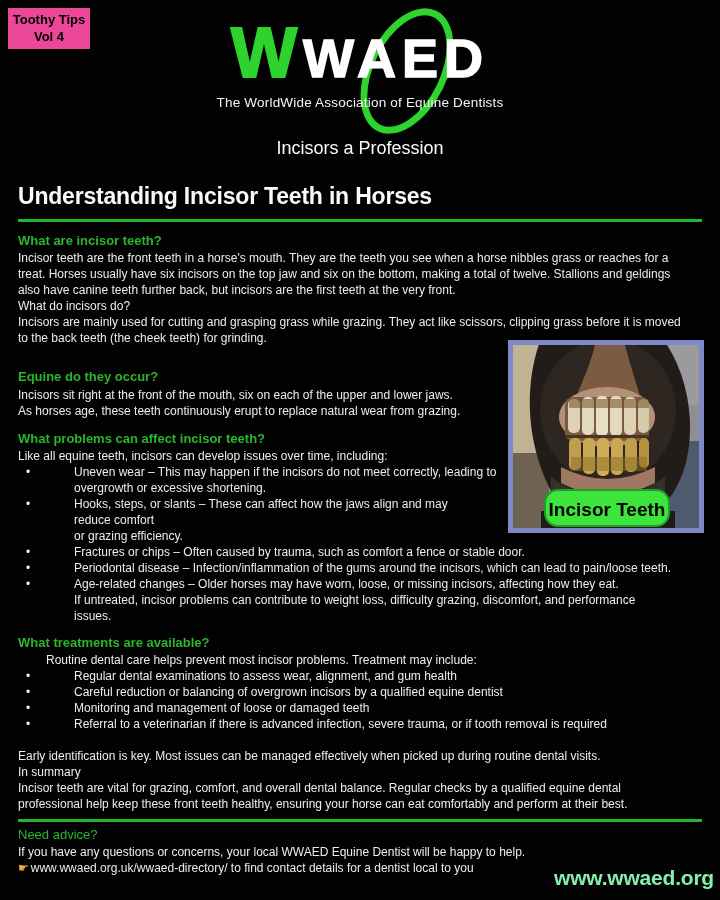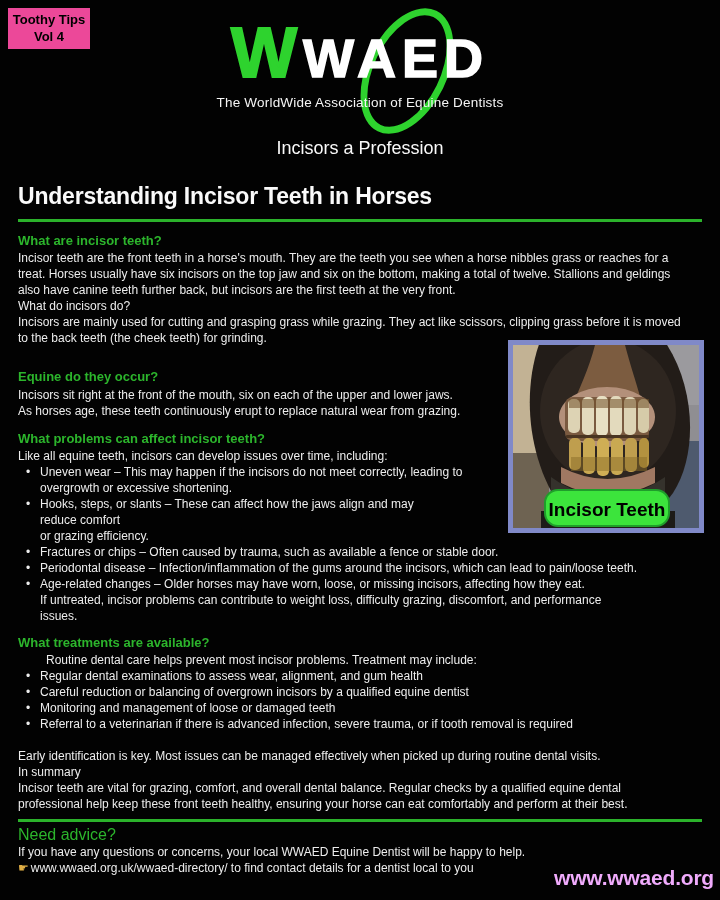--- a/index.html
+++ b/index.html
@@ -47,33 +47,33 @@
   .txt{
     position:absolute;left:18px;font-size:12px;line-height:16px;color:#ededed;
     white-space:pre-line;width:690px;
   }
   .green-h{color:#2cb52c;font-weight:bold;font-size:13px;white-space:normal;}
   #s1h{top:233px;} #s1p{top:250px;} #s1q{top:298px;} #s1p2{top:314px;}
   #s2h{top:369px;} #s2l1{top:387px;} #s2l2{top:403px;}
   #s3h{top:431px;} #s3i{top:448px;}
   #s4h{top:635px;} #s4i{top:652px;margin-left:28px;}
   #c1{top:748px;} #c2{top:764px;} #c3{top:780px;}
-  #fh{top:827px;color:#2cb52c;font-weight:normal;font-size:16px;}
+  #fh{top:827px;color:#2cb52c;font-weight:normal;font-size:13px;}
   #f1{top:844px;} #f2{top:860px;}
   ul.bullets{
     position:absolute;left:18px;margin:0;padding:0;list-style:none;width:690px;
     font-size:12px;line-height:16px;color:#ededed;
   }
   #problems-list{top:464px;} #treatments-list{top:668px;}
   ul.bullets li{position:relative;padding-left:22px;}
   ul.bullets li::before{content:"\2022";position:absolute;left:8px;top:0;color:#ededed;}
-  ul.bullets .li-text{white-space:pre-line;display:block;}
+  ul.bullets .li-text{white-space:pre-line;display:block;margin-left:34px;}
   .hand{color:#dfae45;font-family:"DejaVu Sans",sans-serif;margin-right:2px;}
   .website{
-    position:absolute;right:6px;top:866px;font-size:21px;font-weight:bold;color:#f0abfc;
+    position:absolute;right:6px;top:866px;font-size:21px;font-weight:bold;color:#86efac;
     letter-spacing:-.2px;
   }
   
   .photo{
     position:absolute;left:508px;top:340px;width:186px;height:183px;margin:0;
     border:5px solid #8089c8;background:#0c4a6e;
   }
   .photo svg{display:block;}
 </style>
 </head>
@@ -153,21 +153,21 @@
     <li>
         <span class="li-text">Uneven wear – This may happen if the incisors do not meet correctly, leading to
 overgrowth or excessive shortening.</span>
       </li>
     <li>
         <span class="li-text">Hooks, steps, or slants – These can affect how the jaws align and may
 reduce comfort
 or grazing efficiency.</span>
       </li>
     <li>
-        <span class="li-text">Fractures or chips – Often caused by trauma, such as available a fence or stable door.</span>
+        <span class="li-text">Fractures or chips – Often caused by trauma, such as comfort a fence or stable door.</span>
       </li>
     <li>
         <span class="li-text">Periodontal disease – Infection/inflammation of the gums around the incisors, which can lead to pain/loose teeth.</span>
       </li>
     <li>
         <span class="li-text">Age-related changes – Older horses may have worn, loose, or missing incisors, affecting how they eat.
 If untreated, incisor problems can contribute to weight loss, difficulty grazing, discomfort, and performance
 issues.</span>
       </li>
   </ul>

